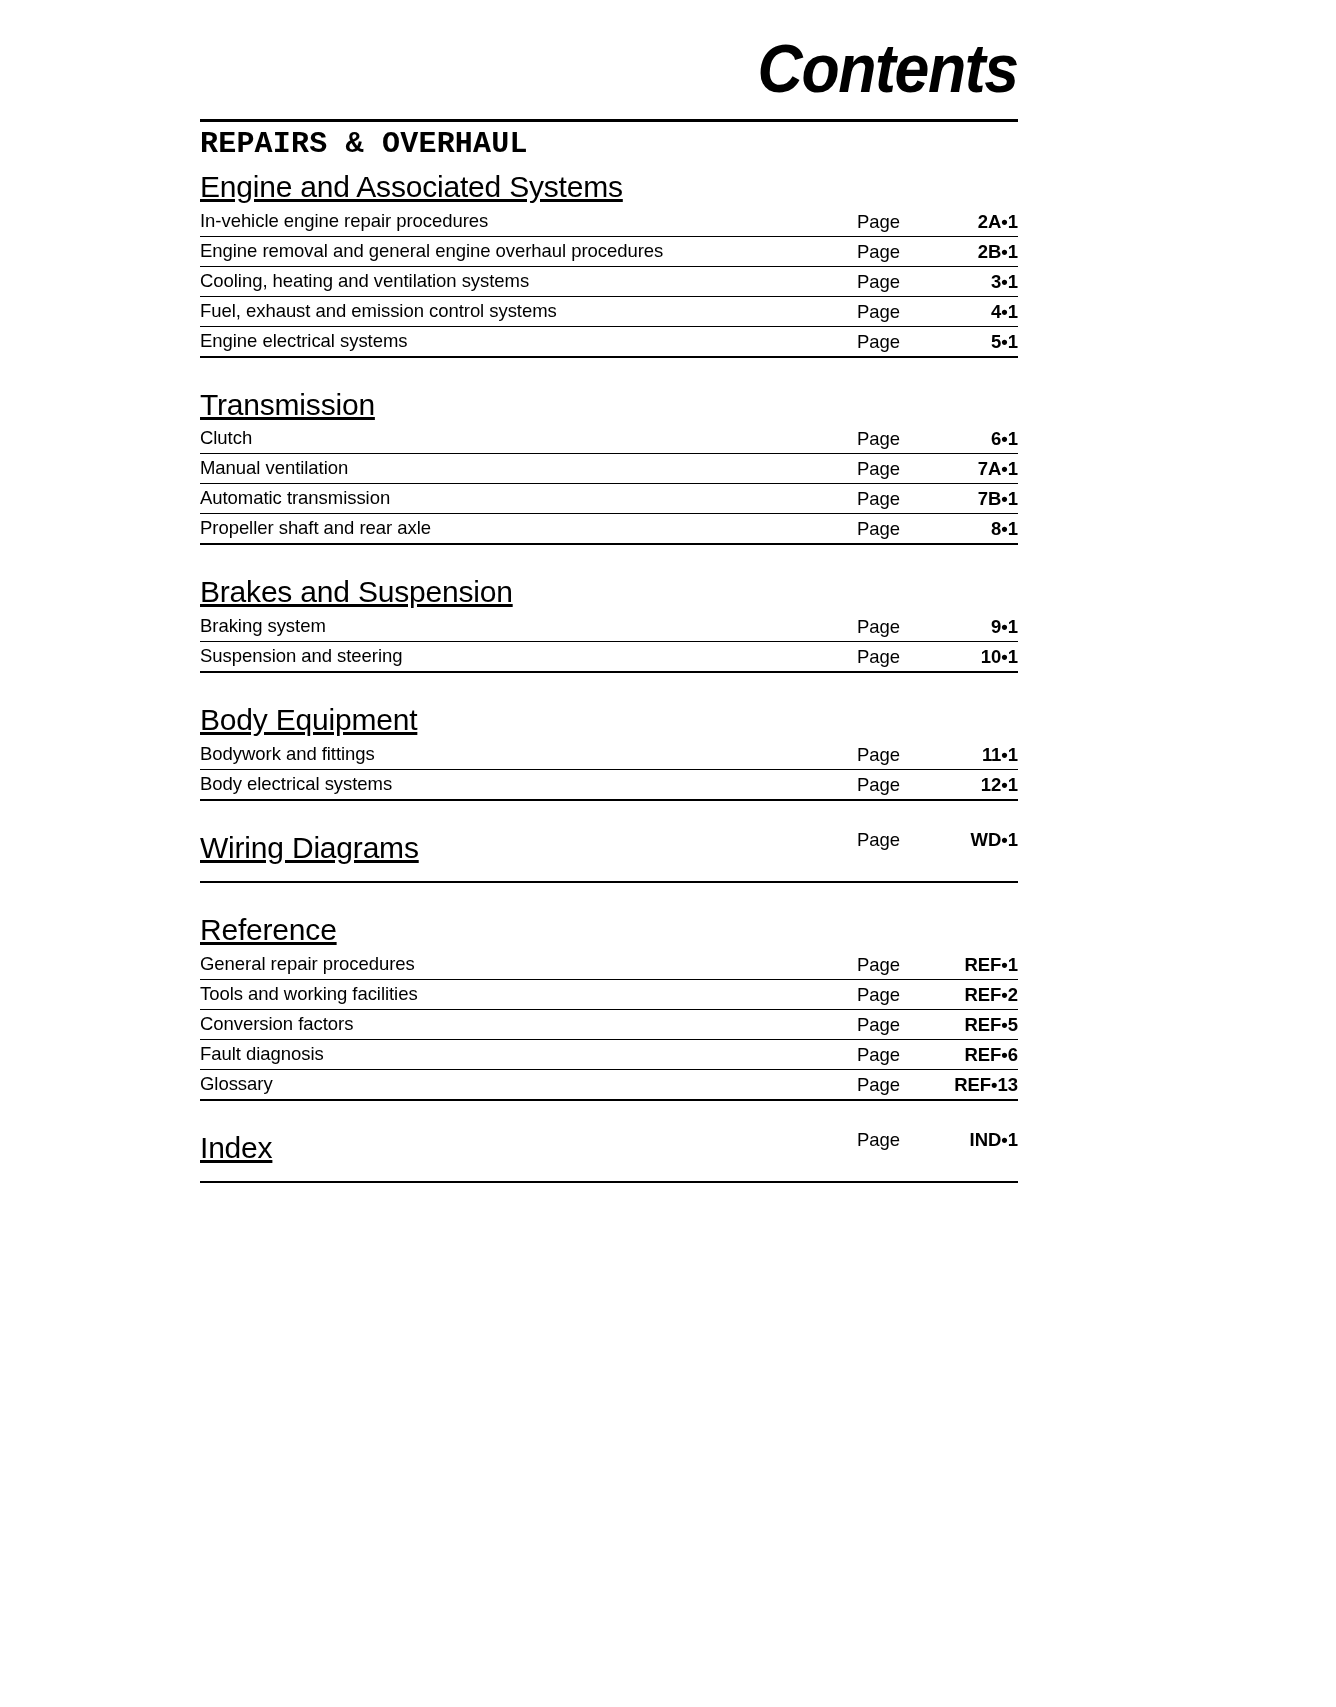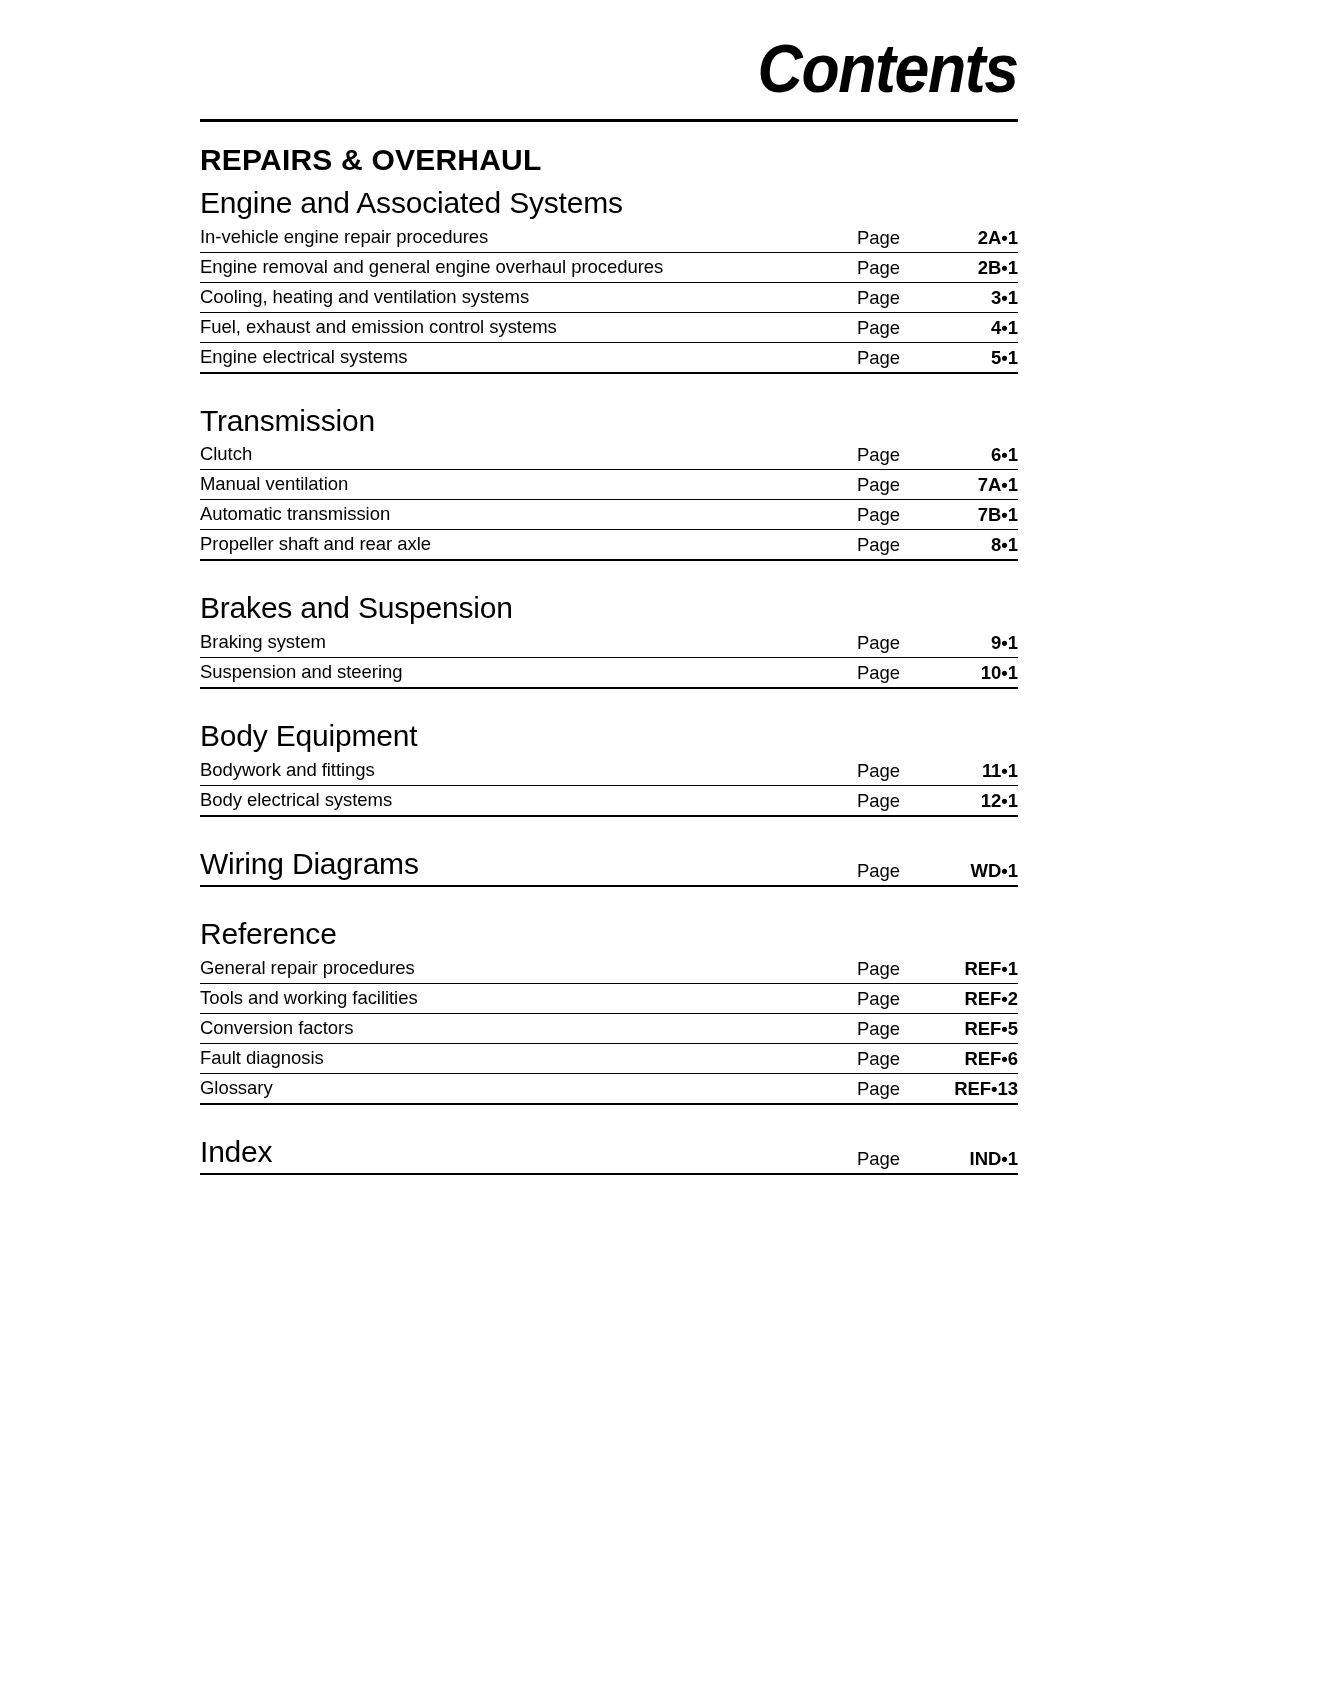--- a/index.html
+++ b/index.html
@@ -51,43 +51,45 @@
 
   .rule-top {
     border-top: 3.5px solid #000;
     width: 100%;
   }
 
   .banner {
     font-size: 30px;
     font-weight: 700;
     letter-spacing: 0.2px;
-    margin: 20px 0 0 0;
+    margin: 4px 0 0 0;
     line-height: 1.2;
+    font-family: Liberation Mono, monospace;
   }
 
   
   .section { margin-top: 6px; }
   .section.gap { margin-top: 28px; }
 
   .section-heading {
     font-size: 30px;
     font-weight: 400;
     line-height: 1.25;
     letter-spacing: -0.2px;
     padding-bottom: 1px;
+    text-decoration: underline;
   }
 
   
   .heading-row {
     display: flex;
-    align-items: flex-end;
+    align-items: flex-start;
     justify-content: space-between;
     border-bottom: 2.6px solid #000;
-    padding-bottom: 3px;
+    padding-bottom: 15px;
   }
   .heading-row .section-heading { padding-bottom: 0; }
 
   .heading-row .ref {
     display: flex;
     align-items: baseline;
     white-space: nowrap;
   }
 
   

